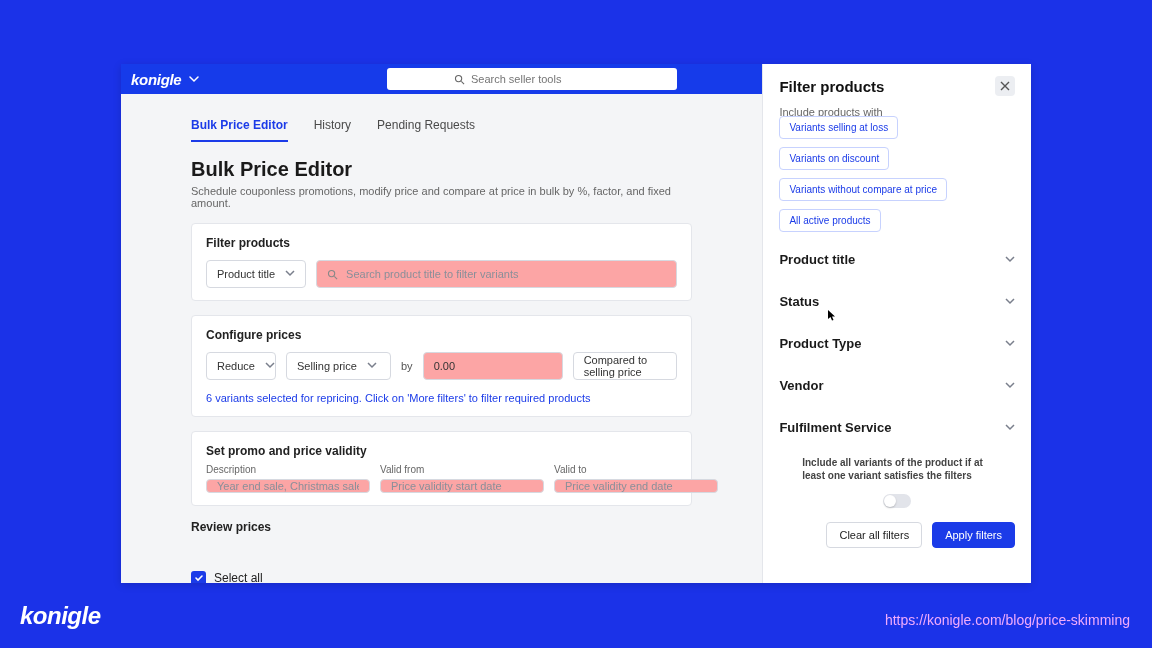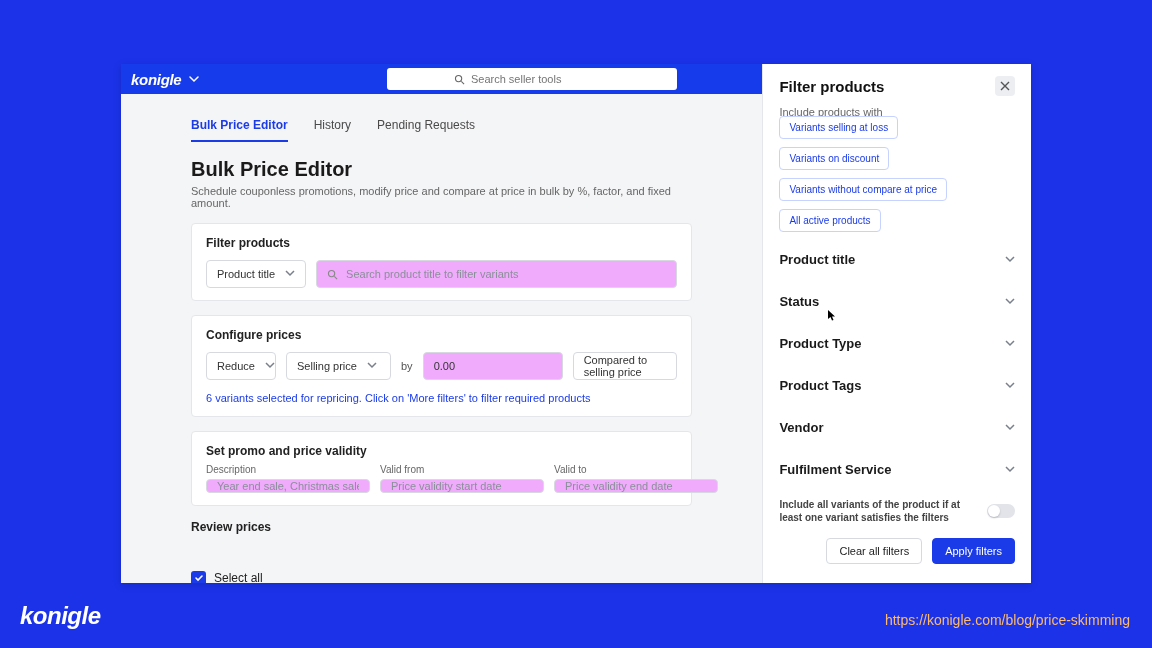--- a/index.html
+++ b/index.html
@@ -76,21 +76,21 @@
   .card-label { font-size:12px; font-weight:600; color:#222; }
   .row { display:flex; gap:10px; align-items:center; margin-top:10px; flex-wrap:wrap;}
   .select {
     border:1px solid #d6d9e0; border-radius:4px; padding:5px 10px;
     font-size:11px; color:#333; display:flex; align-items:center; gap:10px;
     background:#fff; cursor:pointer; height:28px;
   }
   .select .caret, .acc-caret { color:#7a7f8c; }
   .text-input {
     border:1px solid #d6d9e0; border-radius:4px; padding:0 10px; height:28px;
-    font-size:11px; display:flex; align-items:center; gap:8px; background:#f0abfc; flex:1;
+    font-size:11px; display:flex; align-items:center; gap:8px; background:#fca5a5; flex:1;
   }
   .text-input input { border:none; outline:none; font-size:11px; flex:1; background:transparent; color:#333; }
   .text-input input::placeholder { color:#8a8f99; }
   .by-label { font-size:11px; color:#555; }
   .num-input { width:140px; }
   .notice { color:#1b3be8; font-size:11px; font-weight:500; margin-top:12px; }
   .mini-label { font-size:10px; color:#666; margin-bottom:4px;}
   .promo-grid { display:flex; gap:10px; margin-top:6px; }
   .promo-grid .col { flex:1; display:flex; flex-direction:column; }
   .review-head { display:flex; align-items:center; font-size:11px; color:#555; margin-top:12px; justify-content:space-between;}
@@ -124,21 +124,21 @@
     padding:12px 0; cursor:pointer;
   }
   .acc-title { font-size:13px; font-weight:700; color:#1a1a1a; }
   .chips { display:flex; flex-wrap:wrap; gap:8px; margin-bottom:6px; margin-top:-2px;}
   .chip {
     border:1px solid #c7d2fe; color:#1b3be8; font-size:10px;
     padding:5px 9px; border-radius:4px; cursor:pointer; background:#fff;
   }
   .toggle-row {
     display:flex; align-items:center; justify-content:space-between;
-    font-size:10px; color:#444; gap:12px; margin-top:8px; line-height:1.3;
+    font-size:10px; color:#444; gap:12px; margin-top:8px; line-height:1.3;flex-direction:column;
   }
   .toggle-row .text { max-width:190px; font-weight:600; }
   .switch {
     width:28px; height:14px; background:#e2e4ea; border-radius:10px; position:relative; cursor:pointer;
   }
   .switch::after {
     content:""; position:absolute; width:12px; height:12px; background:#fff;
     border-radius:50%; top:1px; left:1px; box-shadow:0 1px 2px rgba(0,0,0,0.2);
   }
   .fp-actions { display:flex; justify-content:flex-end; gap:10px; margin-top:14px; }
@@ -147,21 +147,21 @@
     border:1px solid #d6d9e0; background:#fff; color:#222;
   }
   .btn.primary { background:#1b3be8; color:#fff; border-color:#1b3be8; }
 
   
   .footer-brand {
     position:absolute; left:20px; bottom:18px; color:#fff;
     font-size:24px; font-weight:700; font-style:italic; letter-spacing:-0.5px;
   }
   .footer-url {
-    position:absolute; right:22px; bottom:20px; color:#fdba74; font-size:14px;
+    position:absolute; right:22px; bottom:20px; color:#f0abfc; font-size:14px;
   }
   .cursor-dot {
     position:absolute; width:8px; height:10px; pointer-events:none;
   }
   svg.caret { width:10px; height:10px; }
   .search-ico svg { width:11px; height:11px; display:block; }
 </style>
 </head>
 <body>
 
@@ -329,26 +329,20 @@
             <path d="M1 3 L5 7 L9 3" stroke="#7a7f8c" stroke-width="1.5" fill="none"></path>
           </svg></span>
     </div>
     <div class="acc">
       <div class="acc-title">Product Type</div>
       <span><svg class="caret" viewBox="0 0 10 10">
             <path d="M1 3 L5 7 L9 3" stroke="#7a7f8c" stroke-width="1.5" fill="none"></path>
           </svg></span>
     </div>
     <div class="acc">
-      <div class="acc-title">Product Tags</div>
-      <span><svg class="caret" viewBox="0 0 10 10">
-            <path d="M1 3 L5 7 L9 3" stroke="#7a7f8c" stroke-width="1.5" fill="none"></path>
-          </svg></span>
-    </div>
-    <div class="acc">
       <div class="acc-title">Vendor</div>
       <span><svg class="caret" viewBox="0 0 10 10">
             <path d="M1 3 L5 7 L9 3" stroke="#7a7f8c" stroke-width="1.5" fill="none"></path>
           </svg></span>
     </div>
     <div class="acc">
       <div class="acc-title">Fulfilment Service</div>
       <span><svg class="caret" viewBox="0 0 10 10">
             <path d="M1 3 L5 7 L9 3" stroke="#7a7f8c" stroke-width="1.5" fill="none"></path>
           </svg></span>

